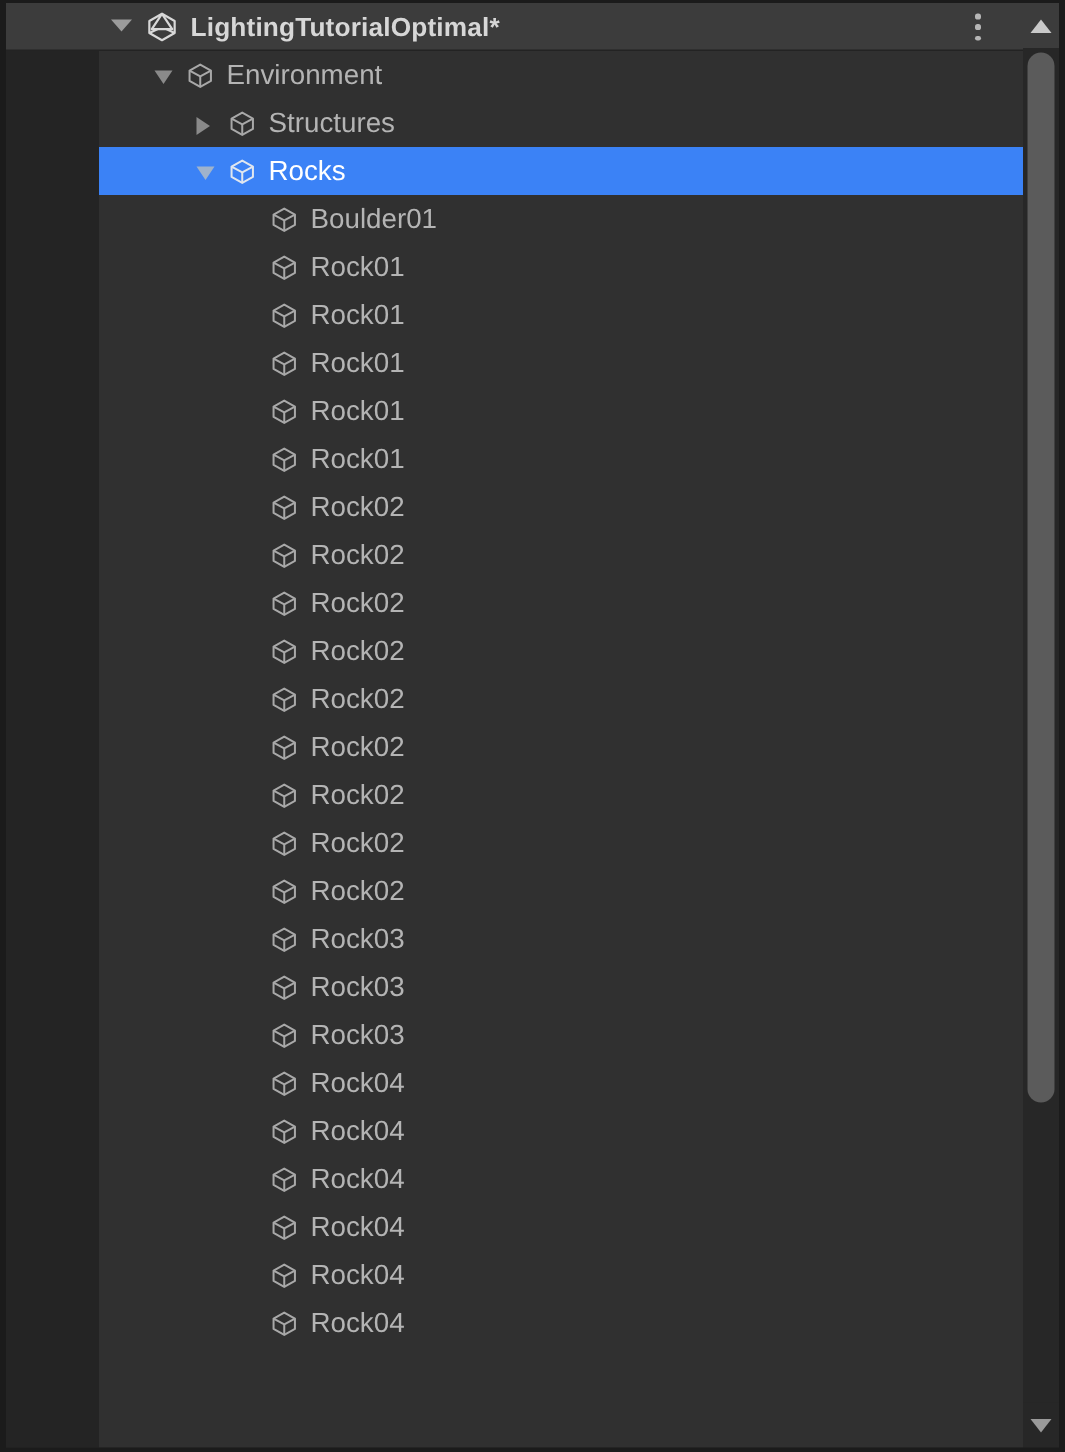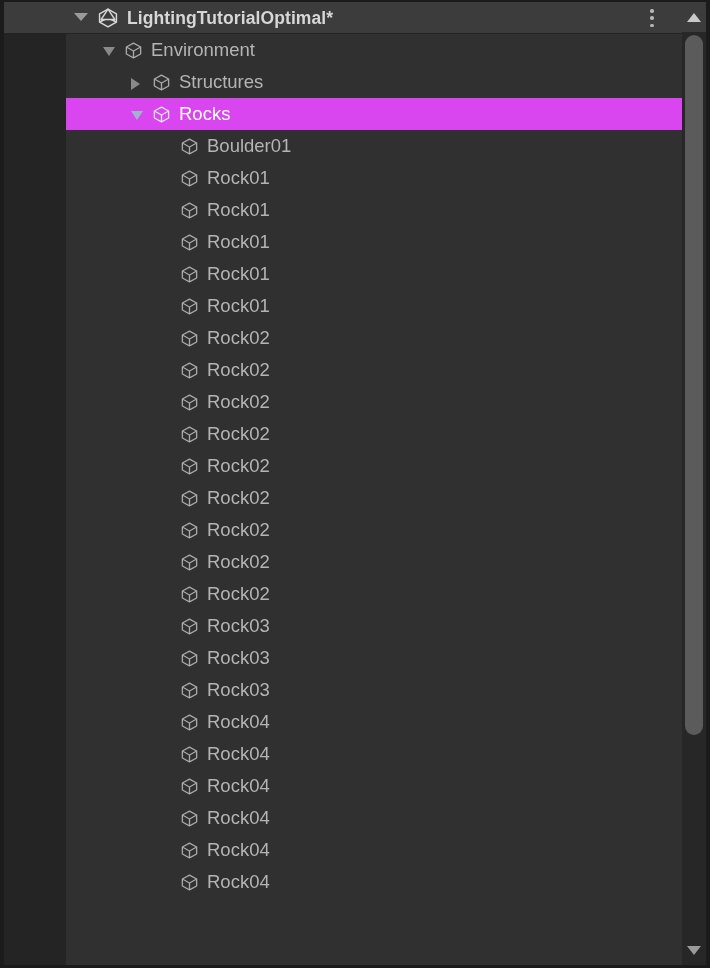--- a/index.html
+++ b/index.html
@@ -110,21 +110,21 @@
     background: #303030;
     overflow: hidden;
   }
   .row {
     position: relative;
     height: 32px;
     width: 100%;
     box-sizing: border-box;
   }
   .row.selected {
-    background: #d946ef;
+    background: #3b82f6;
   }
   .foldout {
     position: absolute;
     top: 12px;
     width: 0;
     height: 0;
   }
   .foldout.closed {
     border-top: 6.5px solid transparent;
     border-bottom: 6.5px solid transparent;

